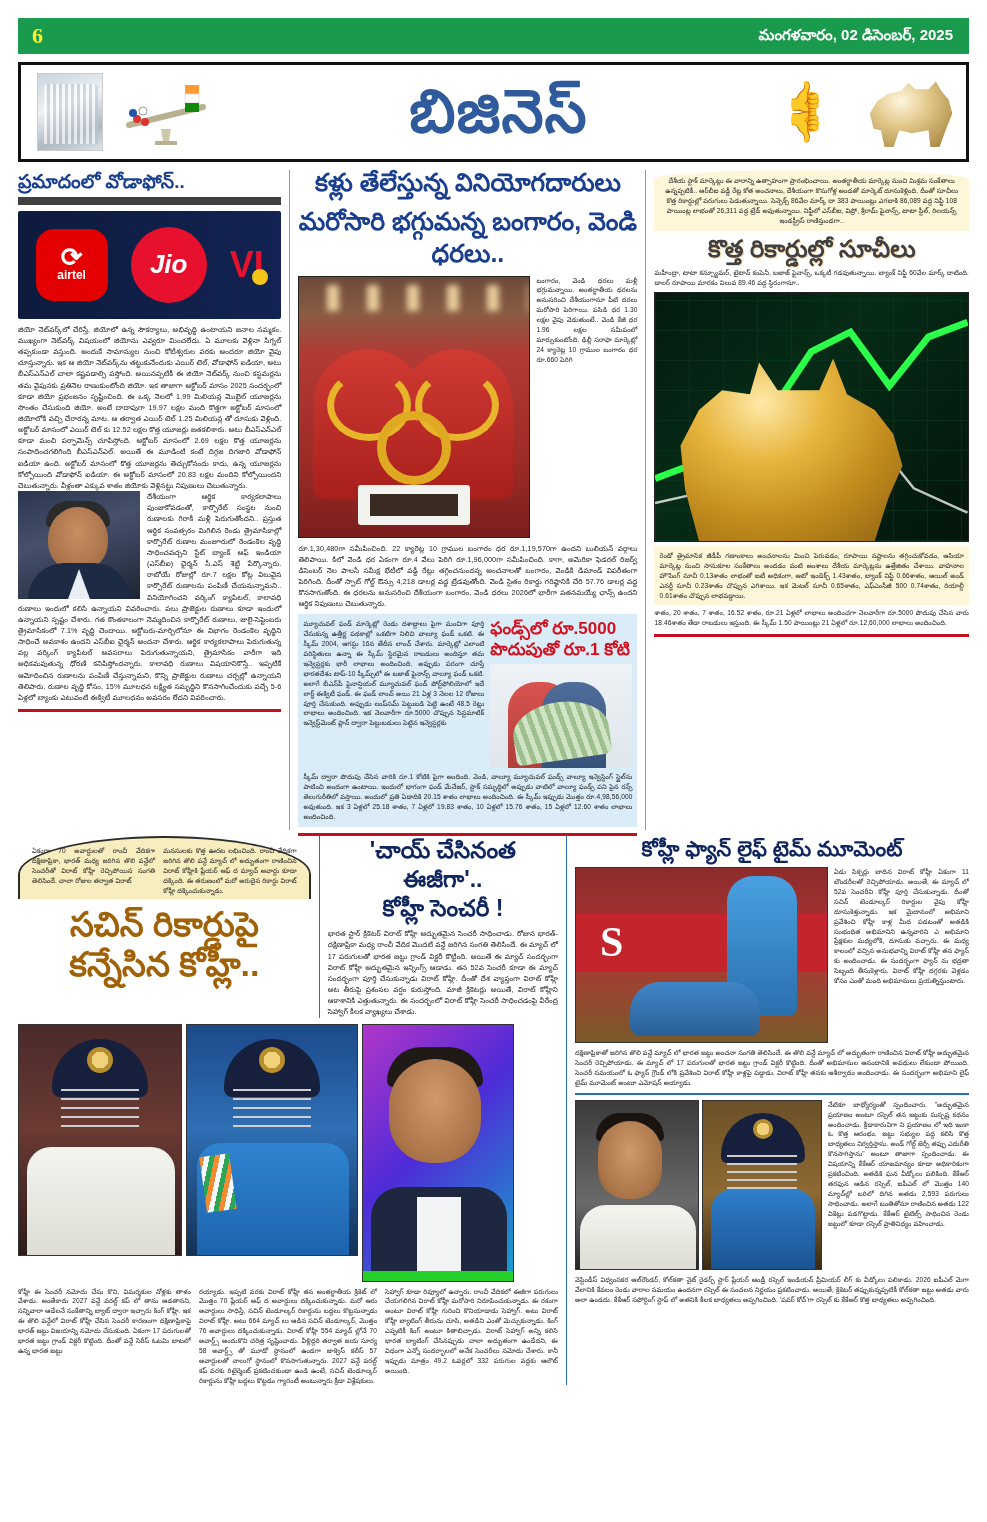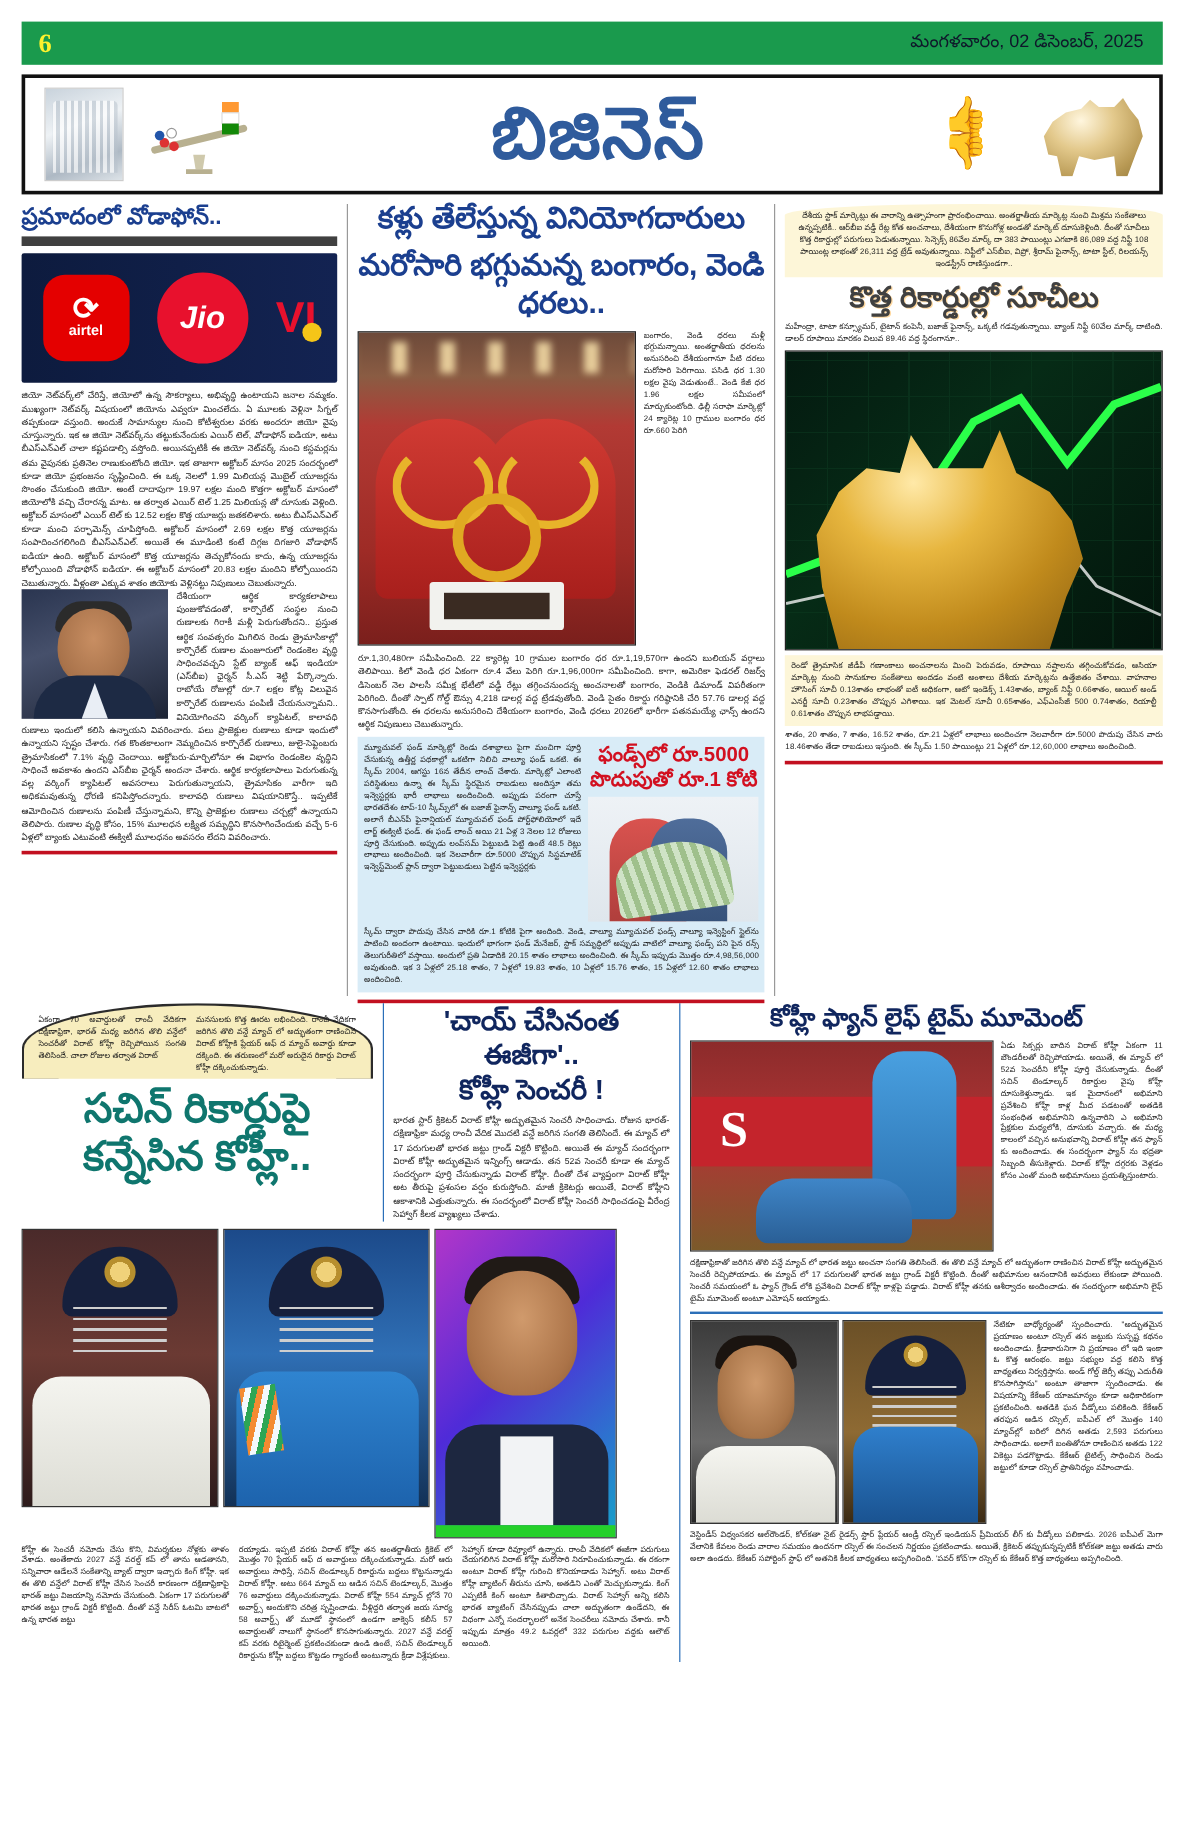--- a/index.html
+++ b/index.html
@@ -12,21 +12,21 @@
   }
   .page { width: 987px; height: 1522px; position: relative; padding: 18px 18px 8px 18px; }
 
   
   .green-bar {
     height: 36px; background: #1a9a4d;
     display: flex; align-items: center; justify-content: space-between;
     padding: 0 16px 0 14px;
   }
   .page-num { color: #fff22d; font-size: 22px; font-weight: bold; font-family: "Liberation Serif", serif; }
-  .date-text { color: #0f172a; font-size: 15px; font-weight: normal; }
+  .date-text { color: #ffffff; font-size: 15px; font-weight: bold; }
 
   .masthead {
     margin-top: 8px; height: 100px; border: 3px solid #111;
     background: #fff; display: flex; align-items: center; position: relative;
     padding: 0 10px;
   }
   .mast-thumb {
     width: 66px; height: 78px; margin-left: 6px; border: 1px solid #ccc;
     background: linear-gradient(160deg,#c9d3dc 0%, #eef2f5 40%, #aeb9c4 75%, #dde3e8 100%);
     position: relative; overflow: hidden;
@@ -317,33 +317,33 @@
 
   
   .oval-yellow {
     background: #f7edbe; border: 2px solid #2b2b2b;
     border-radius: 50% / 34%;
   }
   .panel-blue { background: #d9ecf7; }
   .panel-yellow { background: #fdf6d8; }
 
   .caption-red {
-    color:#d21020; font-weight:bold; font-size: 17px; text-align:center; line-height:1.2;
+    color:#d21020; font-weight:bold; font-size: 17px; text-align:left; line-height:1.2;
   }
 
   
   .sports { margin-top: 6px; display:flex; gap: 8px; }
   .sp-left { width: 540px; position: relative; }
   .sp-right { width: 405px; position: relative; }
 
   h2.hl-navy {
     color:#10265e; font-size: 23px; font-weight:bold; line-height:1.25; text-align:center;
   }
   h2.hl-pink {
-    color:#0f766e; font-size: 34px; font-weight:bold; line-height:1.15; text-align:center;
+    color:#a16207; font-size: 34px; font-weight:bold; line-height:1.15; text-align:center;
   }
   h2.hl-navy-left { color:#10265e; font-size: 21px; font-weight:bold; line-height:1.25; }
 
   .divider-v { width:1px; background:#2b6fb8; }
   .hr-blue { height:2px; background:#2b6fb8; margin: 5px 0; }
   .hr-red { height:3px; background:#c21020; margin: 6px 0; }
 
   .clearfix::after { content:""; display:block; clear:both; }
 </style>
 </head>

